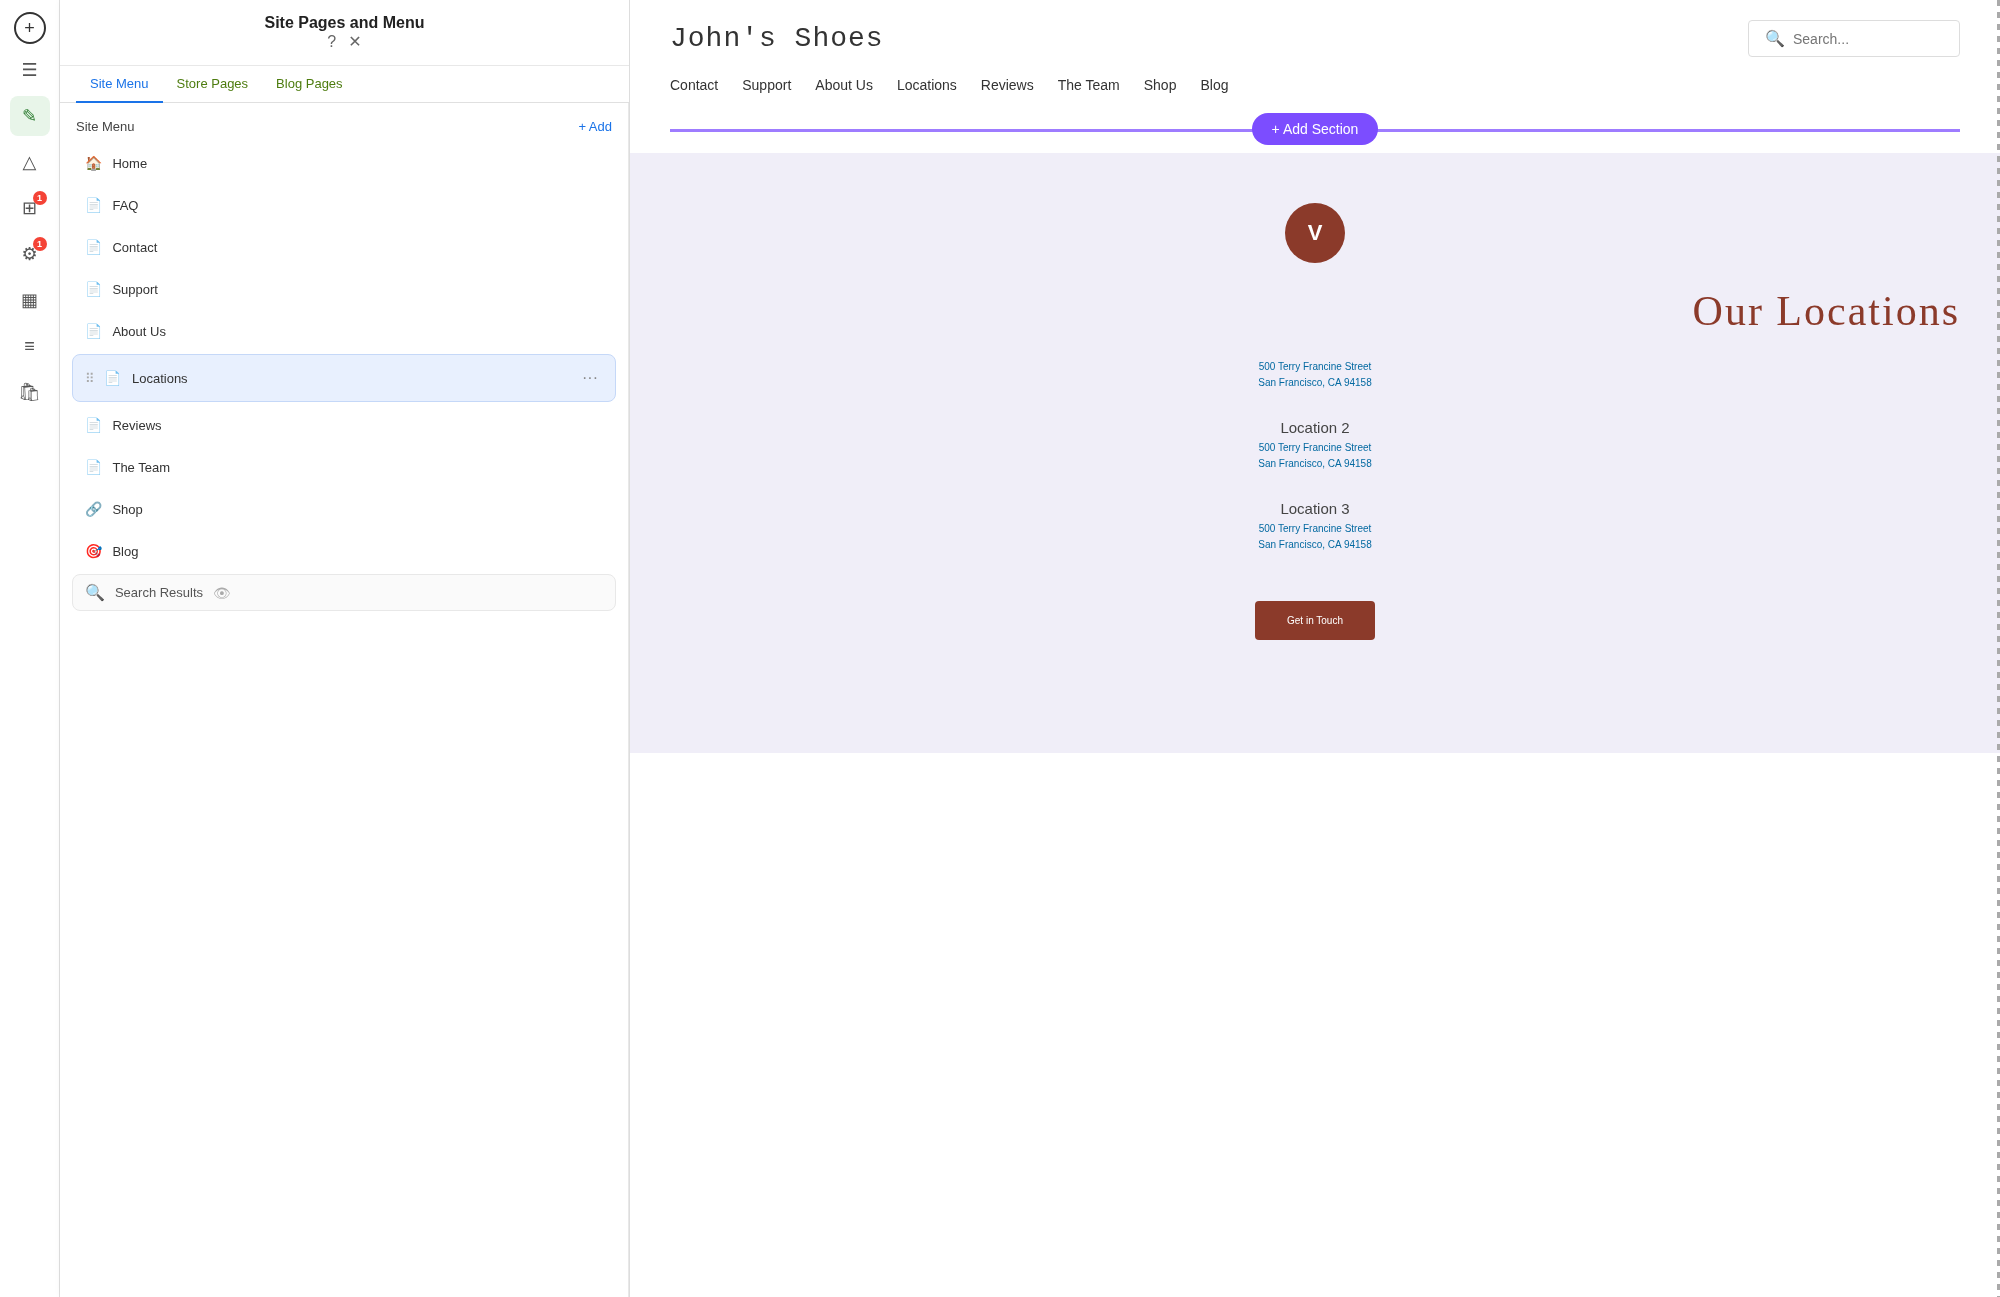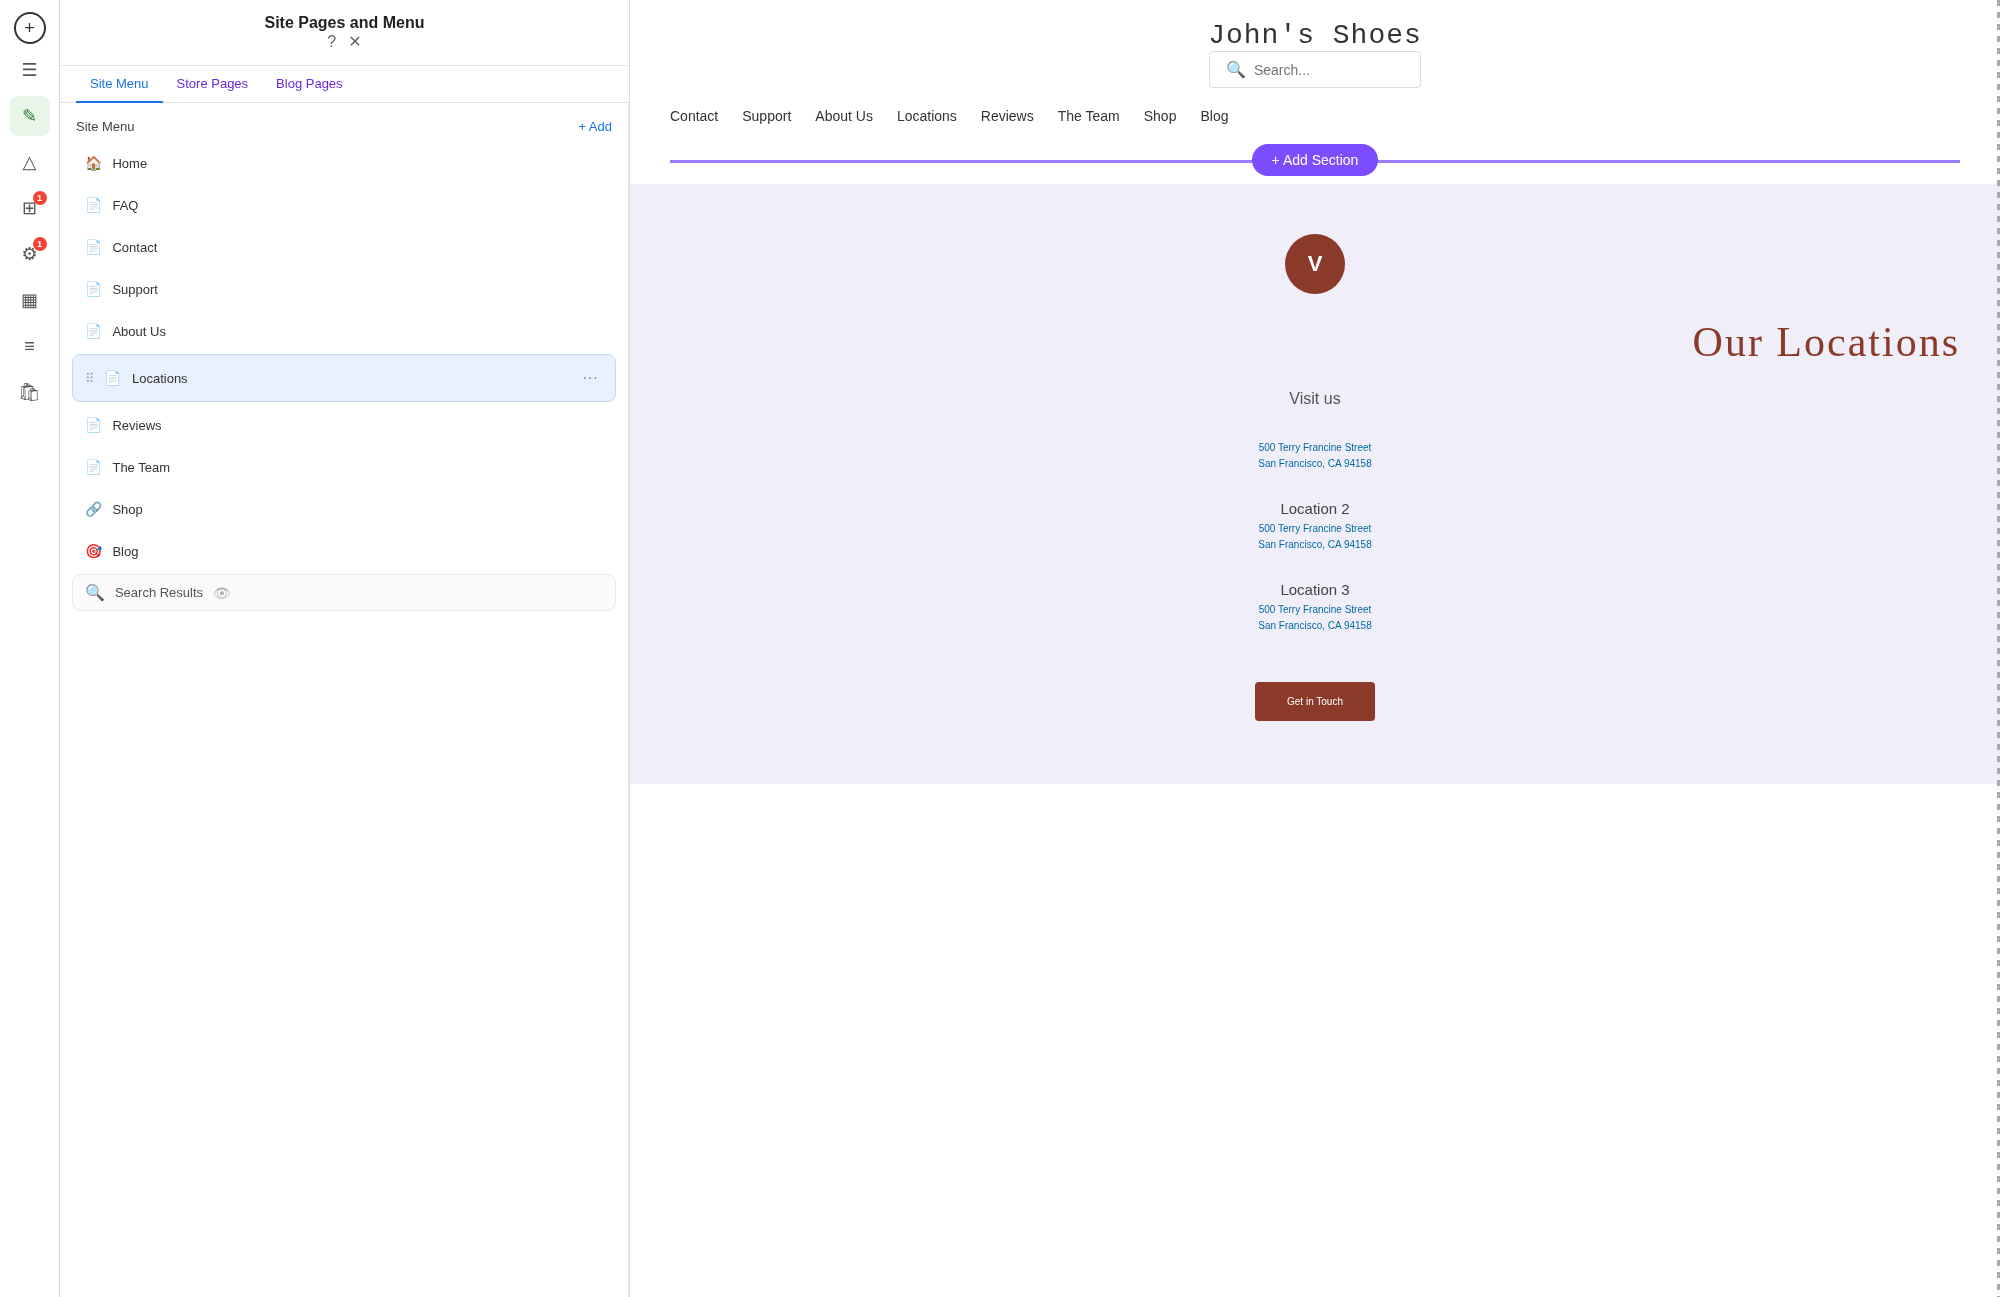--- a/index.html
+++ b/index.html
@@ -83,21 +83,21 @@
     
     .panel-tabs {
       display: flex;
       border-bottom: 1px solid #e0e0e0;
       padding: 0 16px;
     }
     .panel-tab {
       padding: 10px 14px;
       cursor: pointer;
       font-size: 13px;
-      color: #6d28d9;
+      color: #4d7c0f;
       border-bottom: 2px solid transparent;
       margin-bottom: -1px;
     }
     .panel-tab.active {
       color: #1a73e8;
       border-bottom-color: #1a73e8;
       font-weight: 500;
     }
 
     
@@ -196,21 +196,20 @@
       position: relative;
     }
 
     
     .site-nav {
       display: flex;
       align-items: center;
       justify-content: space-between;
       padding: 20px 40px;
       background: #fff;
-      flex-direction: column;
     }
     .site-title {
       font-family: 'Courier New', Courier, monospace;
       font-size: 28px;
       color: #333;
       letter-spacing: 1px;
     }
     .site-search-box {
       display: flex;
       align-items: center;
@@ -462,21 +461,20 @@
 
     <div class="add-section-bar">
       <button class="add-section-btn">+ Add Section</button>
     </div>
 
     <div class="locations-section">
       <div class="locations-logo">V</div>
       <div class="locations-title">
         <span>Our Locations</span>
       </div>
-      <div class="locations-subtitle">Visit us</div>
 
       <div class="location-block">
         <div class="location-address">500 Terry Francine Street</div>
         <div class="location-address">San Francisco, CA 94158</div>
       </div>
 
       <div class="location-block">
         <div class="location-name">Location 2</div>
         <div class="location-address">500 Terry Francine Street</div>
         <div class="location-address">San Francisco, CA 94158</div>

